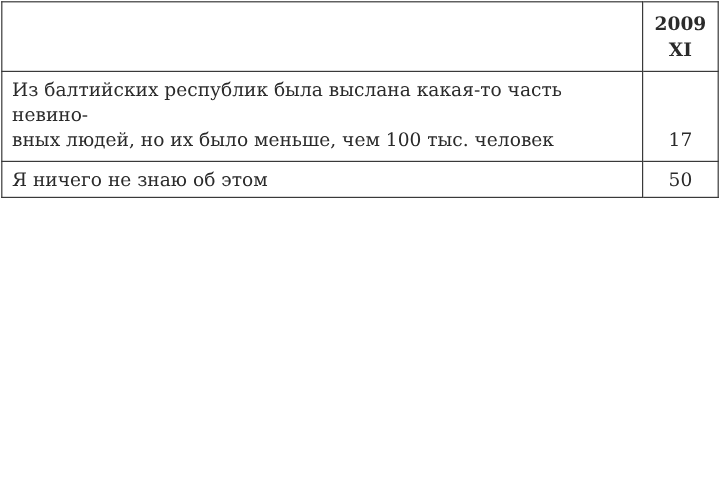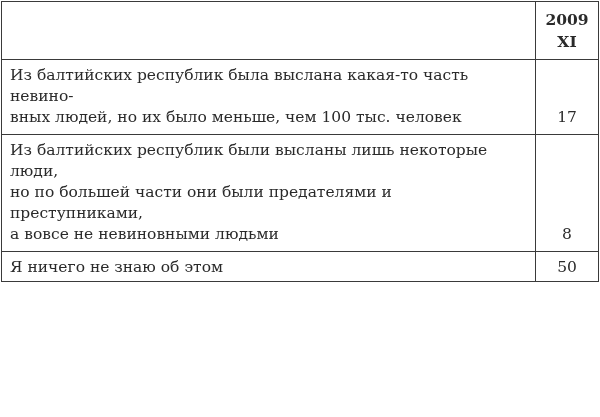--- a/index.html
+++ b/index.html
@@ -29,23 +29,19 @@
     <th></th>
     <th style="width:46px;">
       <div>2009</div>
       <div>XI</div>
     </th>
   </tr>
   <tr class="r2">
     <td class="txt">Из балтийских республик была выслана какая-то часть невино-<br>вных людей, но их было меньше, чем 100 тыс. человек</td>
     <td class="val">17</td>
   </tr>
-  <tr class="r3">
-    <td class="txt">Из балтийских республик были высланы лишь некоторые люди,<br>но по большей части они были предателями и преступниками,<br>а вовсе не невиновными людьми</td>
-    <td class="val">8</td>
-  </tr>
   <tr class="r1b">
     <td class="txt">Я ничего не знаю об этом</td>
     <td class="val">50</td>
   </tr>
 
 </tbody>
   </table>
 
 </body></html>

